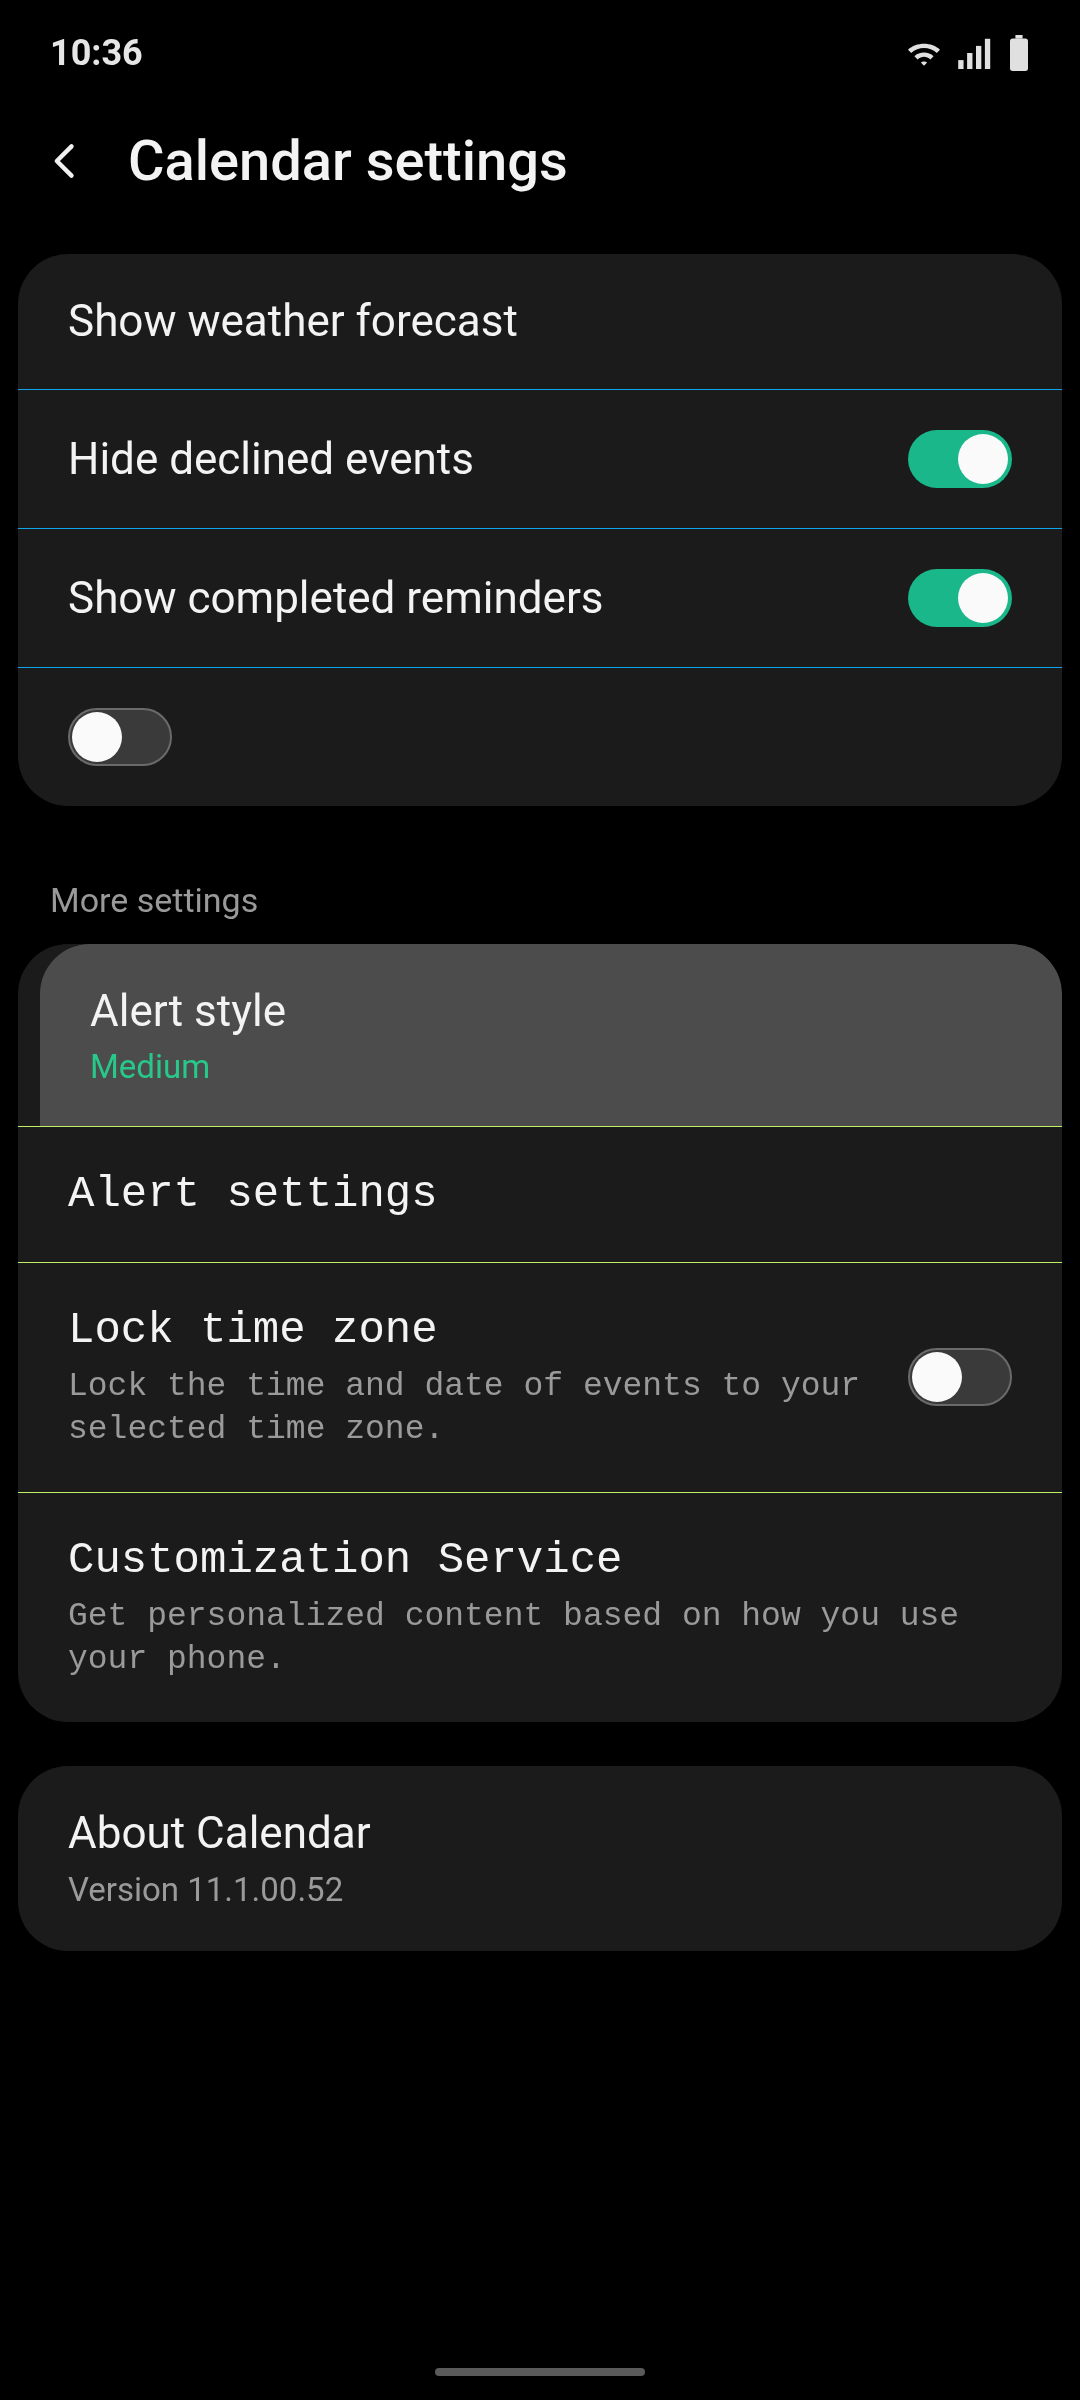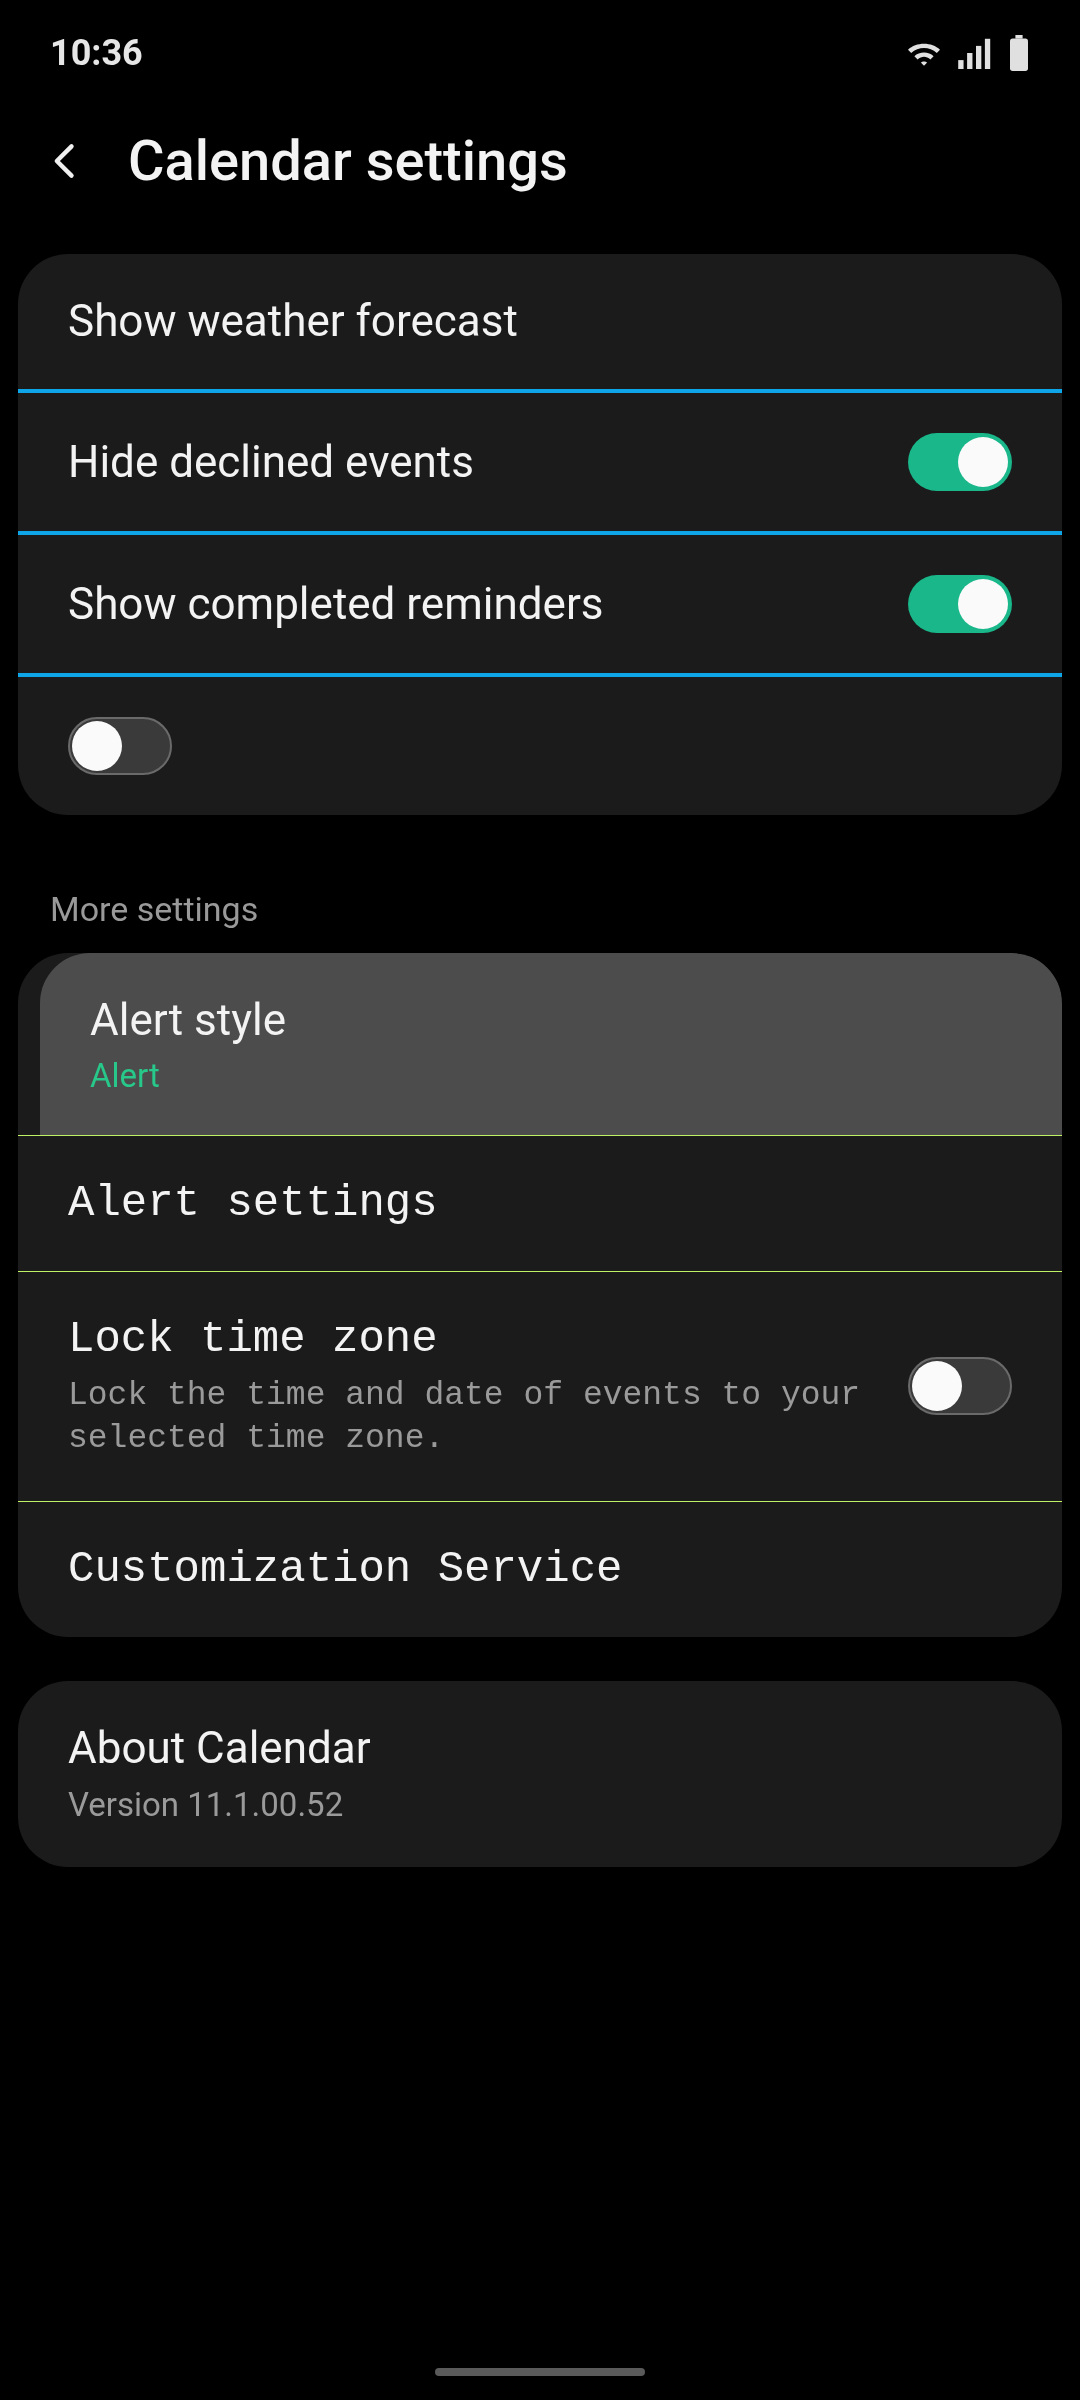--- a/index.html
+++ b/index.html
@@ -55,21 +55,21 @@
     margin: 0 -18px;
   }
 
   .row {
     display: flex;
     align-items: center;
     justify-content: space-between;
     padding: 40px 50px;
     min-height: 100px;
   }
-  .row + .row { border-top: 4px solid #0ea5e9; }
+  .row + .row { border-top: 1px solid #0ea5e9; }
   .row.highlighted { background: #4c4c4c; margin-left: 22px; }
   .row-text { flex: 1; padding-right: 30px; }
   .row-title {
     font-size: 44px;
     color: #f3f3f3;
     line-height: 1.25;
   }
   .row-sub {
     font-size: 33px;
     color: #9a9a9a;
@@ -201,21 +201,21 @@
 </div>
 
 <div class="group2-wrapper">
   <div class="section-label" style="margin:0;padding-left:32px;">More settings</div>
 
   <div class="group2">
 
     <div class="row highlighted">
       <div class="row-text">
         <div class="row-title">Alert style</div>
-        <div class="row-status">Alert</div>
+        <div class="row-status">Medium</div>
       </div>
     </div>
 
     <div class="row">
       <div class="row-text">
         <div class="row-title">Alert settings</div>
       </div>
     </div>
 
     <div class="row">
@@ -224,20 +224,21 @@
         <div class="row-sub">Lock the time and date of events to your selected time zone.</div>
       </div>
       <div class="toggle off">
           <div class="knob"></div>
         </div>
     </div>
 
     <div class="row">
       <div class="row-text">
         <div class="row-title">Customization Service</div>
+        <div class="row-sub">Get personalized content based on how you use your phone.</div>
       </div>
     </div>
 
   </div>
 </div>
 
 <div class="group">
   <div class="row">
     <div class="row-text">
       <div class="row-title">About Calendar</div>

